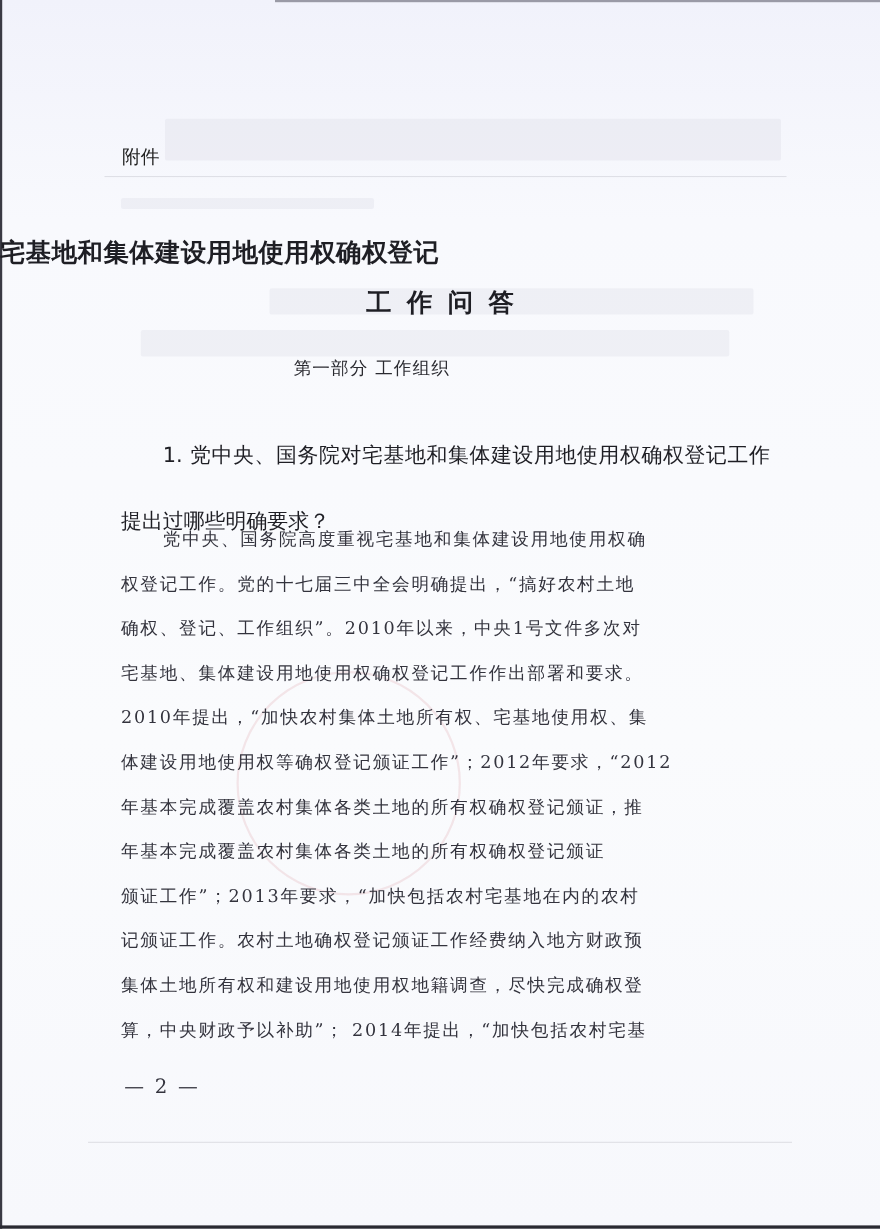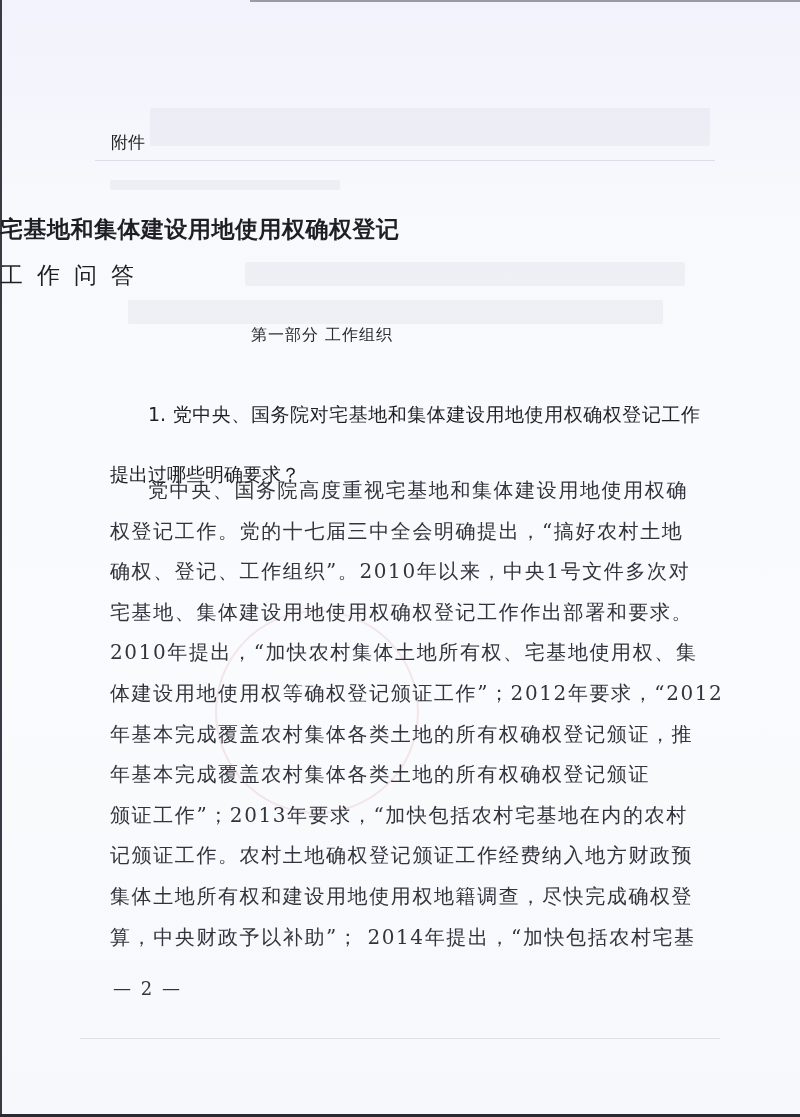--- a/index.html
+++ b/index.html
@@ -30,38 +30,38 @@
   .attachment {
     position: absolute; left: 111px; top: 131px;
     font-family: Liberation Serif, serif;
     font-size: 17px; color: #222;
   }
   .title1 {
     position: absolute; left: 0; width: 800px; top: 214px; 
     font-size: 23px; font-weight: bold; color: #1e1e24; letter-spacing: 0.5px;
   }
   .title2 {
-    position: absolute; left: 0; width: 800px; top: 260px; text-align: left;
-    font-size: 23px; font-weight: normal; color: #1e1e24; letter-spacing: 14px;
-    box-sizing: border-box;
+    position: absolute; left: 0; width: 800px; top: 260px; text-align: center;
+    font-size: 23px; font-weight: bold; color: #1e1e24; letter-spacing: 14px;
+    padding-left: 14px; box-sizing: border-box;
   }
   .section {
-    position: absolute; left: 0; width: 644px; top: 325px; text-align: center;
+    position: absolute; left: 16px; width: 644px; top: 325px; text-align: center;
     font-size: 16px; color: #2a2a30; letter-spacing: 1px;
   }
 
   .question {
     position: absolute; left: 110px; top: 384px; width: 590px;
     font-family: "DejaVu Sans", "Liberation Sans", sans-serif;
     font-size: 19px; line-height: 60px; color: #1e1e24;
     text-indent: 38px; text-align: justify;
   }
   .body-text {
     position: absolute; left: 110px; top: 470px; width: 590px;
-    font-size: 20px; line-height: 40.6px; color: #33333d;
+    font-size: 16px; line-height: 40.6px; color: #33333d;
     letter-spacing: 1.6px; text-align: justify;
   }
   .body-line { display: block; white-space: nowrap; }
   .body-line.indent { padding-left: 38px; }
 
   .page-number {
     position: absolute; left: 113px; top: 978px;
     font-size: 18px; color: #33333d; letter-spacing: 2px;
   }
 </style>

